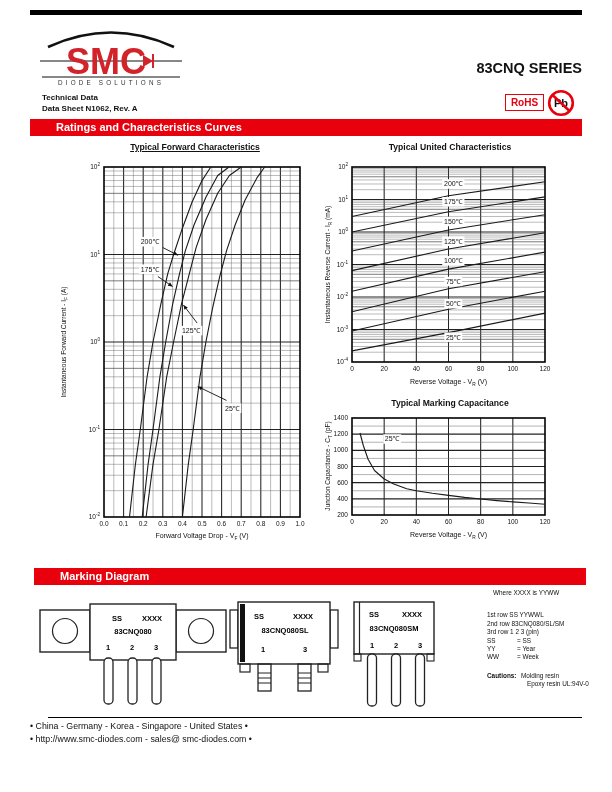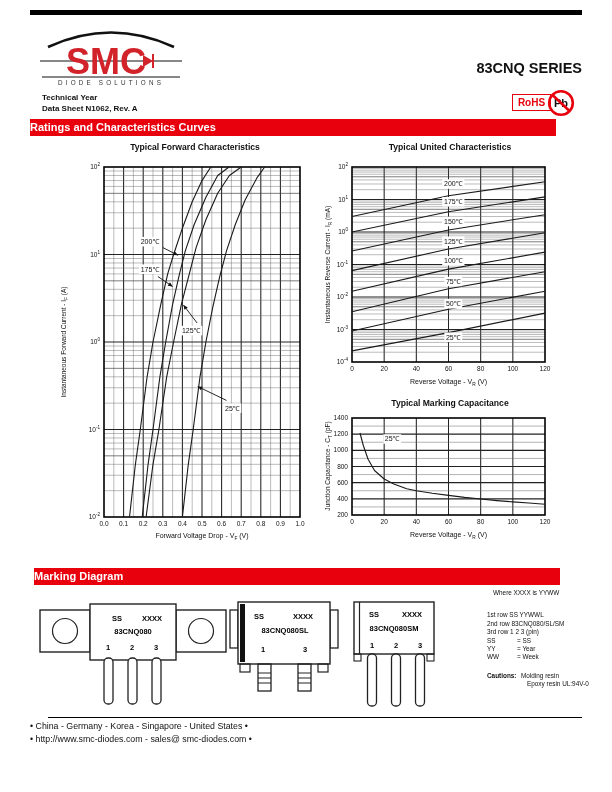--- a/index.html
+++ b/index.html
@@ -1,20 +1,20 @@
 <!DOCTYPE html>
 <html><head>
 <meta charset="utf-8">
 <style>
   html,body{margin:0;padding:0;}
   body{width:612px;height:792px;position:relative;background:#fff;overflow:hidden;
        font-family:"Liberation Sans",sans-serif;color:#111;}
   .abs{position:absolute;}
   .banner{background:#e8000d;color:#fff;font-weight:bold;font-size:11px;line-height:17px;
-          height:17px;width:526px;}
+          height:17px;width:526px;padding-left:26px;}
   .chart-title{font-weight:bold;font-size:8.6px;text-align:center;white-space:nowrap;}
   .axis-label{font-size:7px;text-align:center;white-space:nowrap;}
   .axis-label sub,.ylabel sub{font-size:4.8px;}
   .ylabel{font-size:6.5px;text-align:center;transform:rotate(-90deg);transform-origin:0 0;white-space:nowrap;}
   .tech{font-size:8px;font-weight:bold;line-height:10.5px;}
   .series-title{font-size:14.5px;font-weight:bold;text-align:right;}
   .rohs{border:1.5px solid #e8000d;color:#e8000d;font-weight:bold;font-size:10px;
         width:37px;height:15px;line-height:15px;text-align:center;}
   .notes{font-size:6.4px;line-height:8.4px;}
   .notes .row{display:flex;}
@@ -33,34 +33,34 @@
   <text x="66" y="48" text-anchor="middle" font-size="36" font-weight="bold" fill="#d2232a">SMC</text>
   <polygon points="103,29 103,41 113,35" fill="#d2232a"></polygon>
   <line x1="113" y1="28" x2="113" y2="42" stroke="#d2232a" stroke-width="2"></line>
   <line x1="2" y1="51" x2="140" y2="51" stroke="#111" stroke-width="1.1"></line>
   <text x="71" y="59" text-anchor="middle" font-size="6.3" letter-spacing="3.2" fill="#333">DIODE SOLUTIONS</text>
 </svg>
 
 <div class="abs series-title" style="left:382px;top:60px;width:200px;">83CNQ SERIES</div>
 
 <div class="abs tech" style="left:42px;top:93px;">
-  <div>Technical Year</div>
+  <div>Technical Data</div>
   <div>Data Sheet N1062, Rev. A</div>
 </div>
 
-<div class="abs rohs" style="left:505px;top:94px;margin-left:7px;">RoHS</div>
+<div class="abs rohs" style="left:505px;top:94px;">RoHS</div>
 <svg class="abs" style="left:547px;top:89px;" width="28" height="28" viewBox="0 0 28 28">
   <circle cx="14" cy="14" r="11.8" fill="none" stroke="#e8000d" stroke-width="2.6"></circle>
   <text x="14" y="18" text-anchor="middle" font-size="11" font-weight="bold" fill="#111">Pb</text>
   <line x1="5.5" y1="6" x2="22.5" y2="22" stroke="#e8000d" stroke-width="2.6"></line>
 </svg>
 
 <div class="abs banner" style="left:30px;top:119px;">Ratings and Characteristics Curves</div>
 
-<div class="abs chart-title" style="left:75px;top:142px;width:240px;">Typical Forward Characteristics</div>
+<div class="abs chart-title" style="left:75px;top:142px;width:240px;text-decoration:underline;">Typical Forward Characteristics</div>
 <svg class="abs" style="left:38px;top:156px;" width="272" height="400">
     <line x1="75.8" y1="11" x2="75.8" y2="361" stroke="#666" stroke-width="0.45"></line>
     <line x1="95.4" y1="11" x2="95.4" y2="361" stroke="#666" stroke-width="0.45"></line>
     <line x1="115" y1="11" x2="115" y2="361" stroke="#666" stroke-width="0.45"></line>
     <line x1="134.60000000000002" y1="11" x2="134.60000000000002" y2="361" stroke="#666" stroke-width="0.45"></line>
     <line x1="154.2" y1="11" x2="154.2" y2="361" stroke="#666" stroke-width="0.45"></line>
     <line x1="173.8" y1="11" x2="173.8" y2="361" stroke="#666" stroke-width="0.45"></line>
     <line x1="193.4" y1="11" x2="193.4" y2="361" stroke="#666" stroke-width="0.45"></line>
     <line x1="213" y1="11" x2="213" y2="361" stroke="#666" stroke-width="0.45"></line>
     <line x1="232.60000000000002" y1="11" x2="232.60000000000002" y2="361" stroke="#666" stroke-width="0.45"></line>

